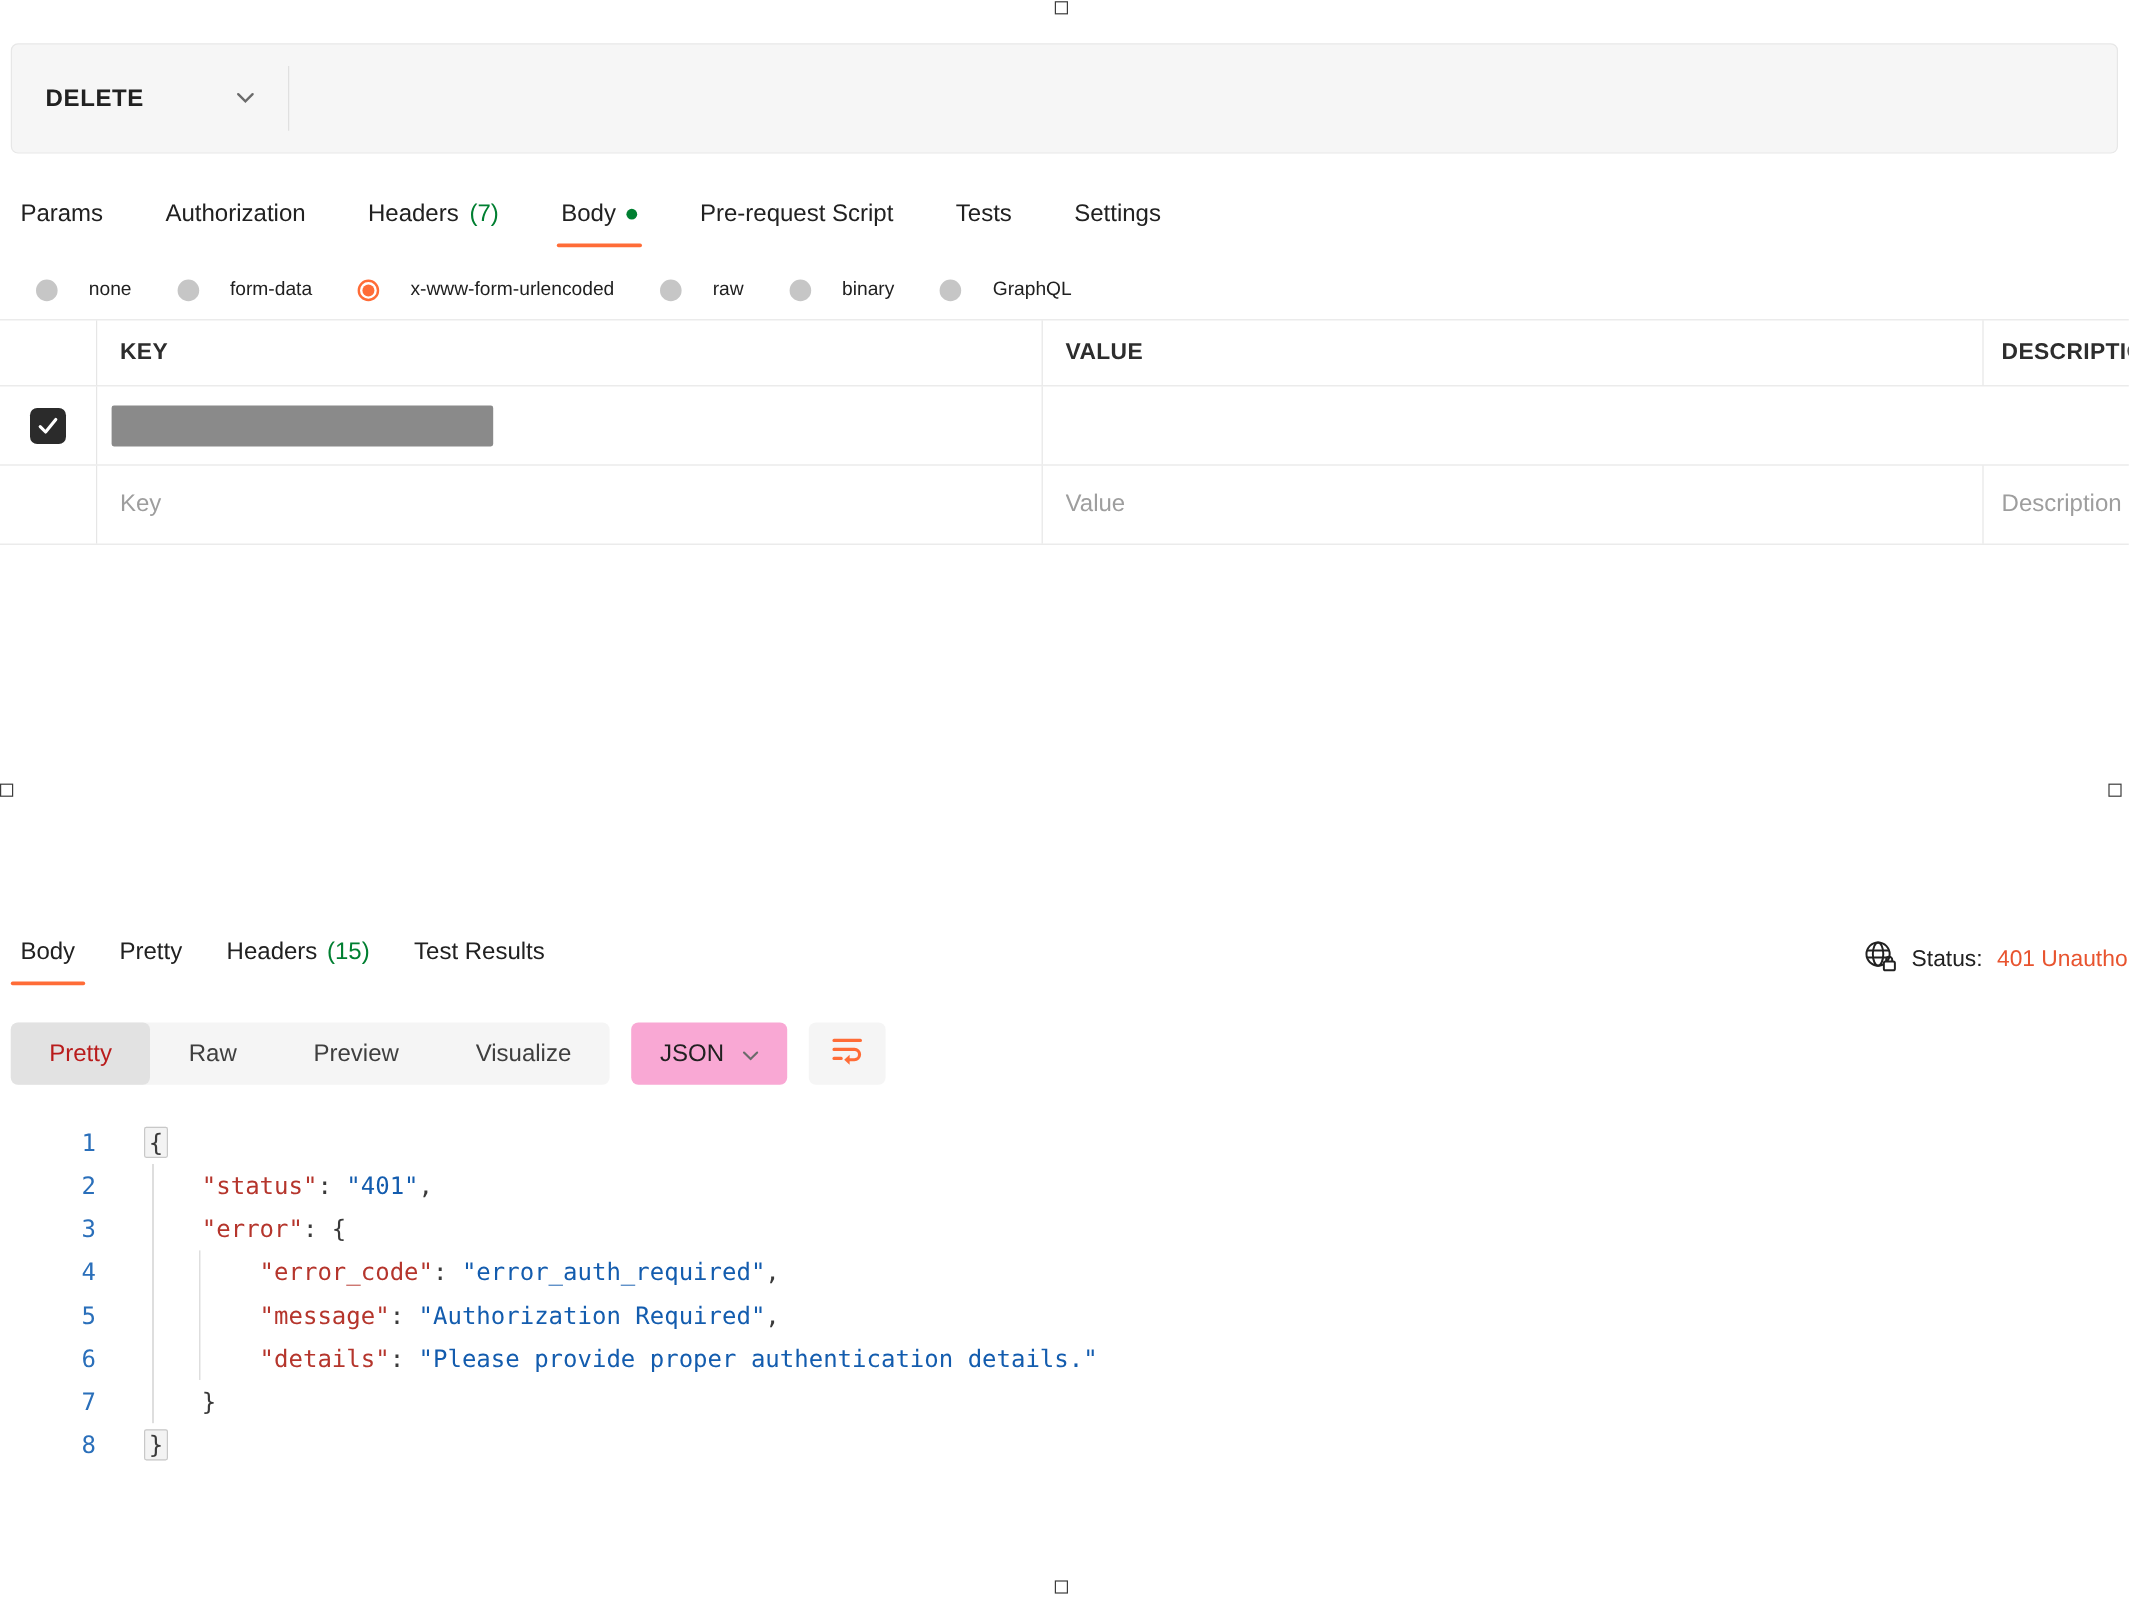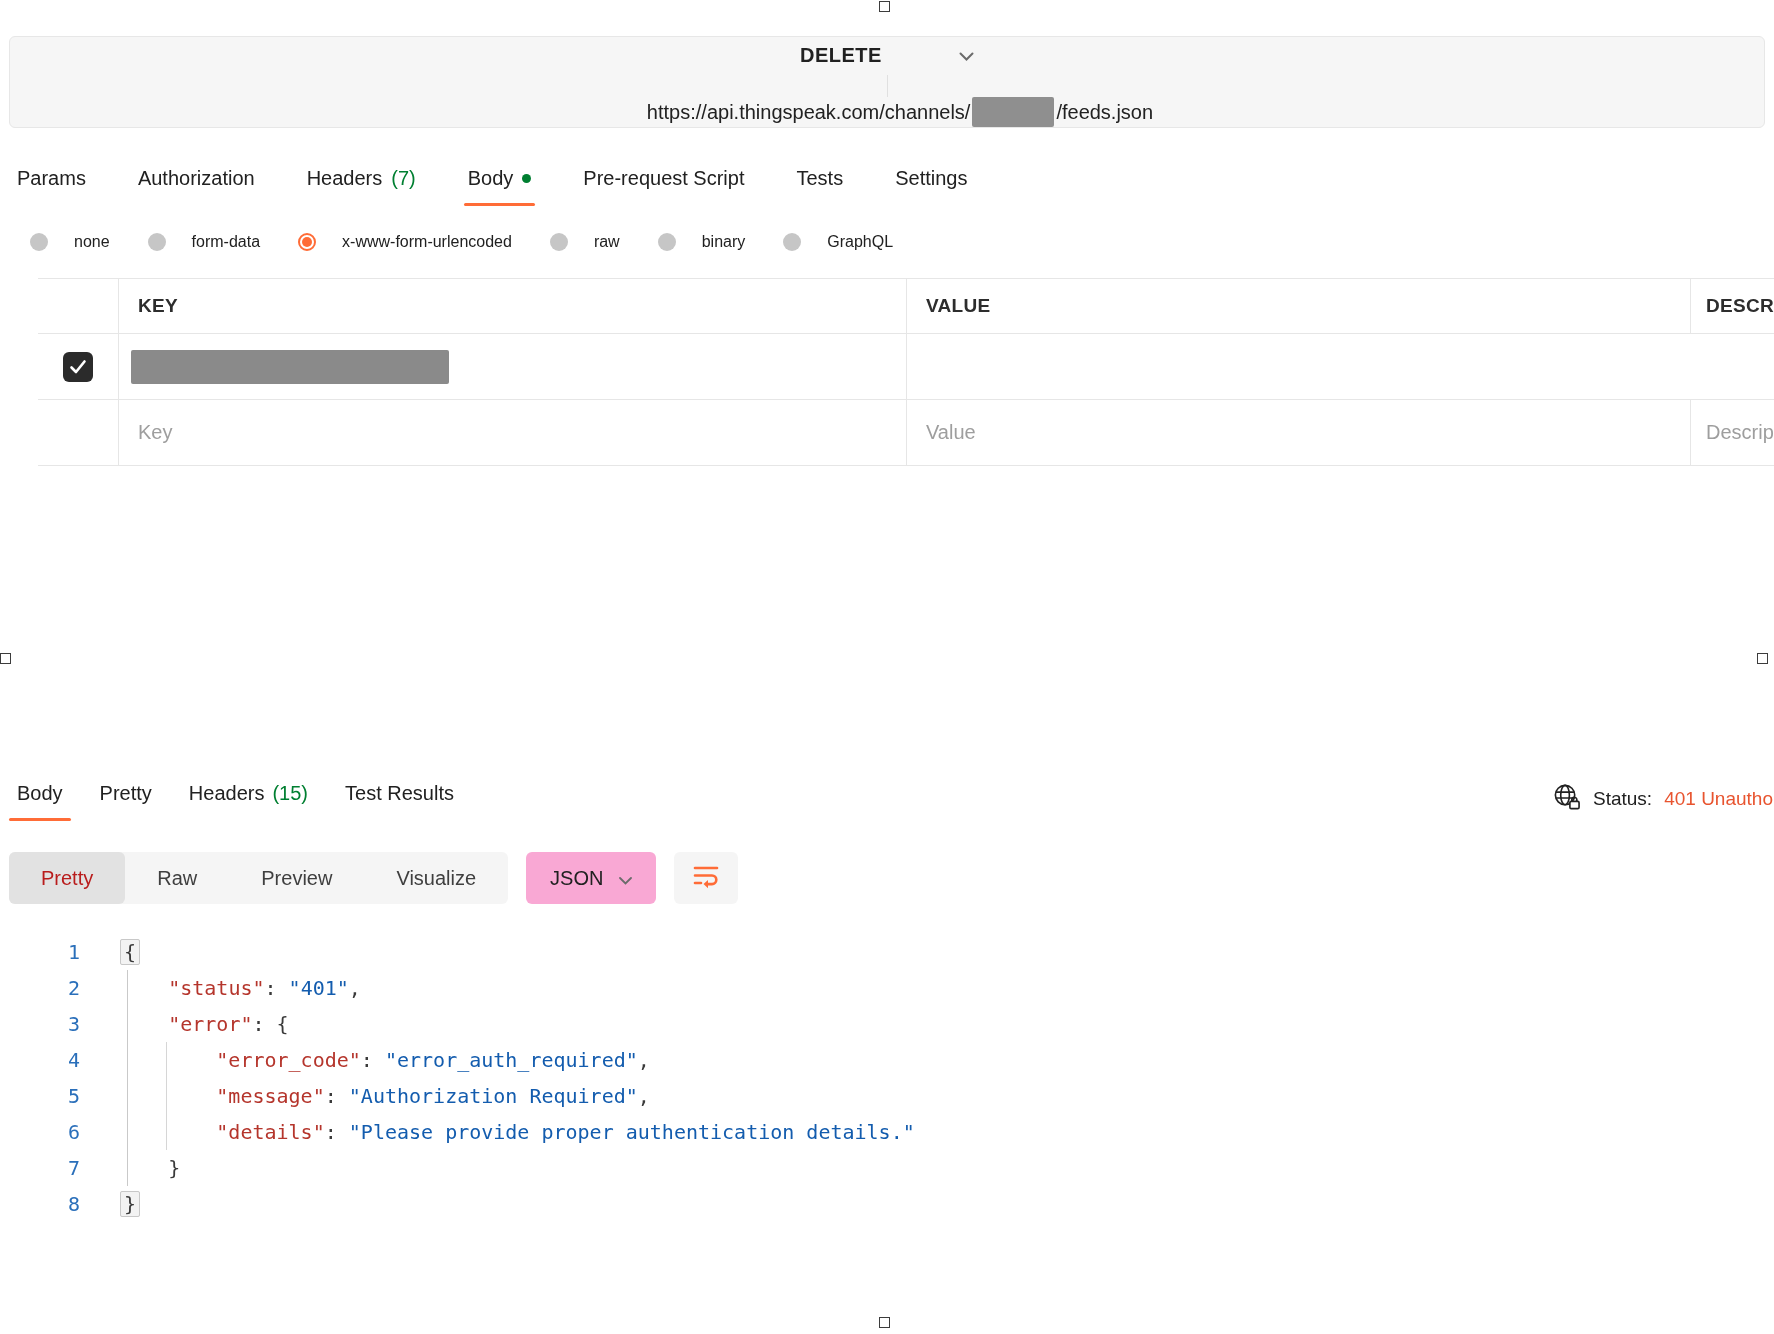--- a/index.html
+++ b/index.html
@@ -2,21 +2,21 @@
 <html><head>
 <meta charset="utf-8">
 <style>
   * { margin:0; padding:0; box-sizing:border-box; }
   html,body { width:1774px; height:1334px; overflow:hidden; background:#fff;
               font-family:"Liberation Sans", sans-serif; color:#212121; }
 
   
   .url-bar { position:absolute; left:9px; top:36px; width:1756px; height:92px;
              background:#f6f6f6; border:1px solid #e7e7e7; border-radius:6px;
-             display:flex; align-items:center;flex-direction:column; }
+             display:flex; align-items:center; }
   .method-select { width:230px; height:100%; display:flex; align-items:center;
                    justify-content:space-between; padding:0 28px; cursor:pointer; }
   .method-label { font-size:20px; font-weight:700; letter-spacing:.5px; }
   .vdiv { width:1px; height:54px; background:#e0e0e0; }
   .url-text { margin-left:26px; font-size:20px; display:flex; align-items:center; white-space:nowrap; }
   .redacted { display:inline-block; background:#8f8f8f; border-radius:2px; }
   .redacted.url { width:82px; height:30px; margin:0 2px; }
 
   
   .req-tabs { position:absolute; left:17px; top:163px; display:flex; gap:52px; }
@@ -29,21 +29,21 @@
 
   
   .modes { position:absolute; left:30px; top:226px; height:32px; display:flex; gap:38px; align-items:center; }
   .mode { display:flex; align-items:center; gap:26px; font-size:16px; cursor:pointer; white-space:nowrap; }
   .radio { width:18px; height:18px; border-radius:50%; background:#c6c6c6; flex:none; }
   .mode.selected .radio { background:#fff; border:2px solid #ff6c37; position:relative; }
   .mode.selected .radio::after { content:""; position:absolute; left:2px; top:2px; width:10px; height:10px;
                                  border-radius:50%; background:#ff6c37; }
 
   
-  .params-table { position:absolute; left:0; top:278px; width:1774px; font-size:20px;padding-left:38px; }
+  .params-table { position:absolute; left:0; top:266px; width:1774px; font-size:20px; }
   .t-row { display:grid; grid-template-columns:81px 788px 784px 121px; align-items:center;
            border-bottom:1px solid #e6e6e6; }
   .t-row.header { height:56px; border-top:1px solid #e6e6e6; font-weight:700; color:#2d2d2d; letter-spacing:.3px; font-size:19px; }
   .t-row.body { height:66px; }
   .t-cell { height:100%; display:flex; align-items:center; padding-left:19px;
             border-right:1px solid #e6e6e6; overflow:hidden; white-space:nowrap; }
   .t-cell.last { border-right:none; padding-left:15px; }
   .t-cell.check { justify-content:center; padding-left:0; }
   .checkbox { width:30px; height:30px; background:#2b2b2b; border-radius:6px;
               display:flex; align-items:center; justify-content:center; cursor:pointer; }
@@ -96,25 +96,20 @@
 <div class="url-bar">
   <div class="method-select">
     <span class="method-label">DELETE</span>
     <span>
       <svg width="15" height="9" viewBox="0 0 15 9" fill="none">
           <path d="M1.5 1.5 L7.5 7.5 L13.5 1.5" stroke="#6b6b6b" stroke-width="2" stroke-linecap="round"></path>
         </svg>
     </span>
   </div>
   <div class="vdiv"></div>
-  <div class="url-text">
-    <span>https://api.thingspeak.com/channels/</span>
-    <span class="redacted url"></span>
-    <span>/feeds.json</span>
-  </div>
 </div>
 
 <div class="req-tabs">
   <div class="req-tab">
       <span>Params</span>
     </div>
   <div class="req-tab">
       <span>Authorization</span>
     </div>
   <div class="req-tab">

